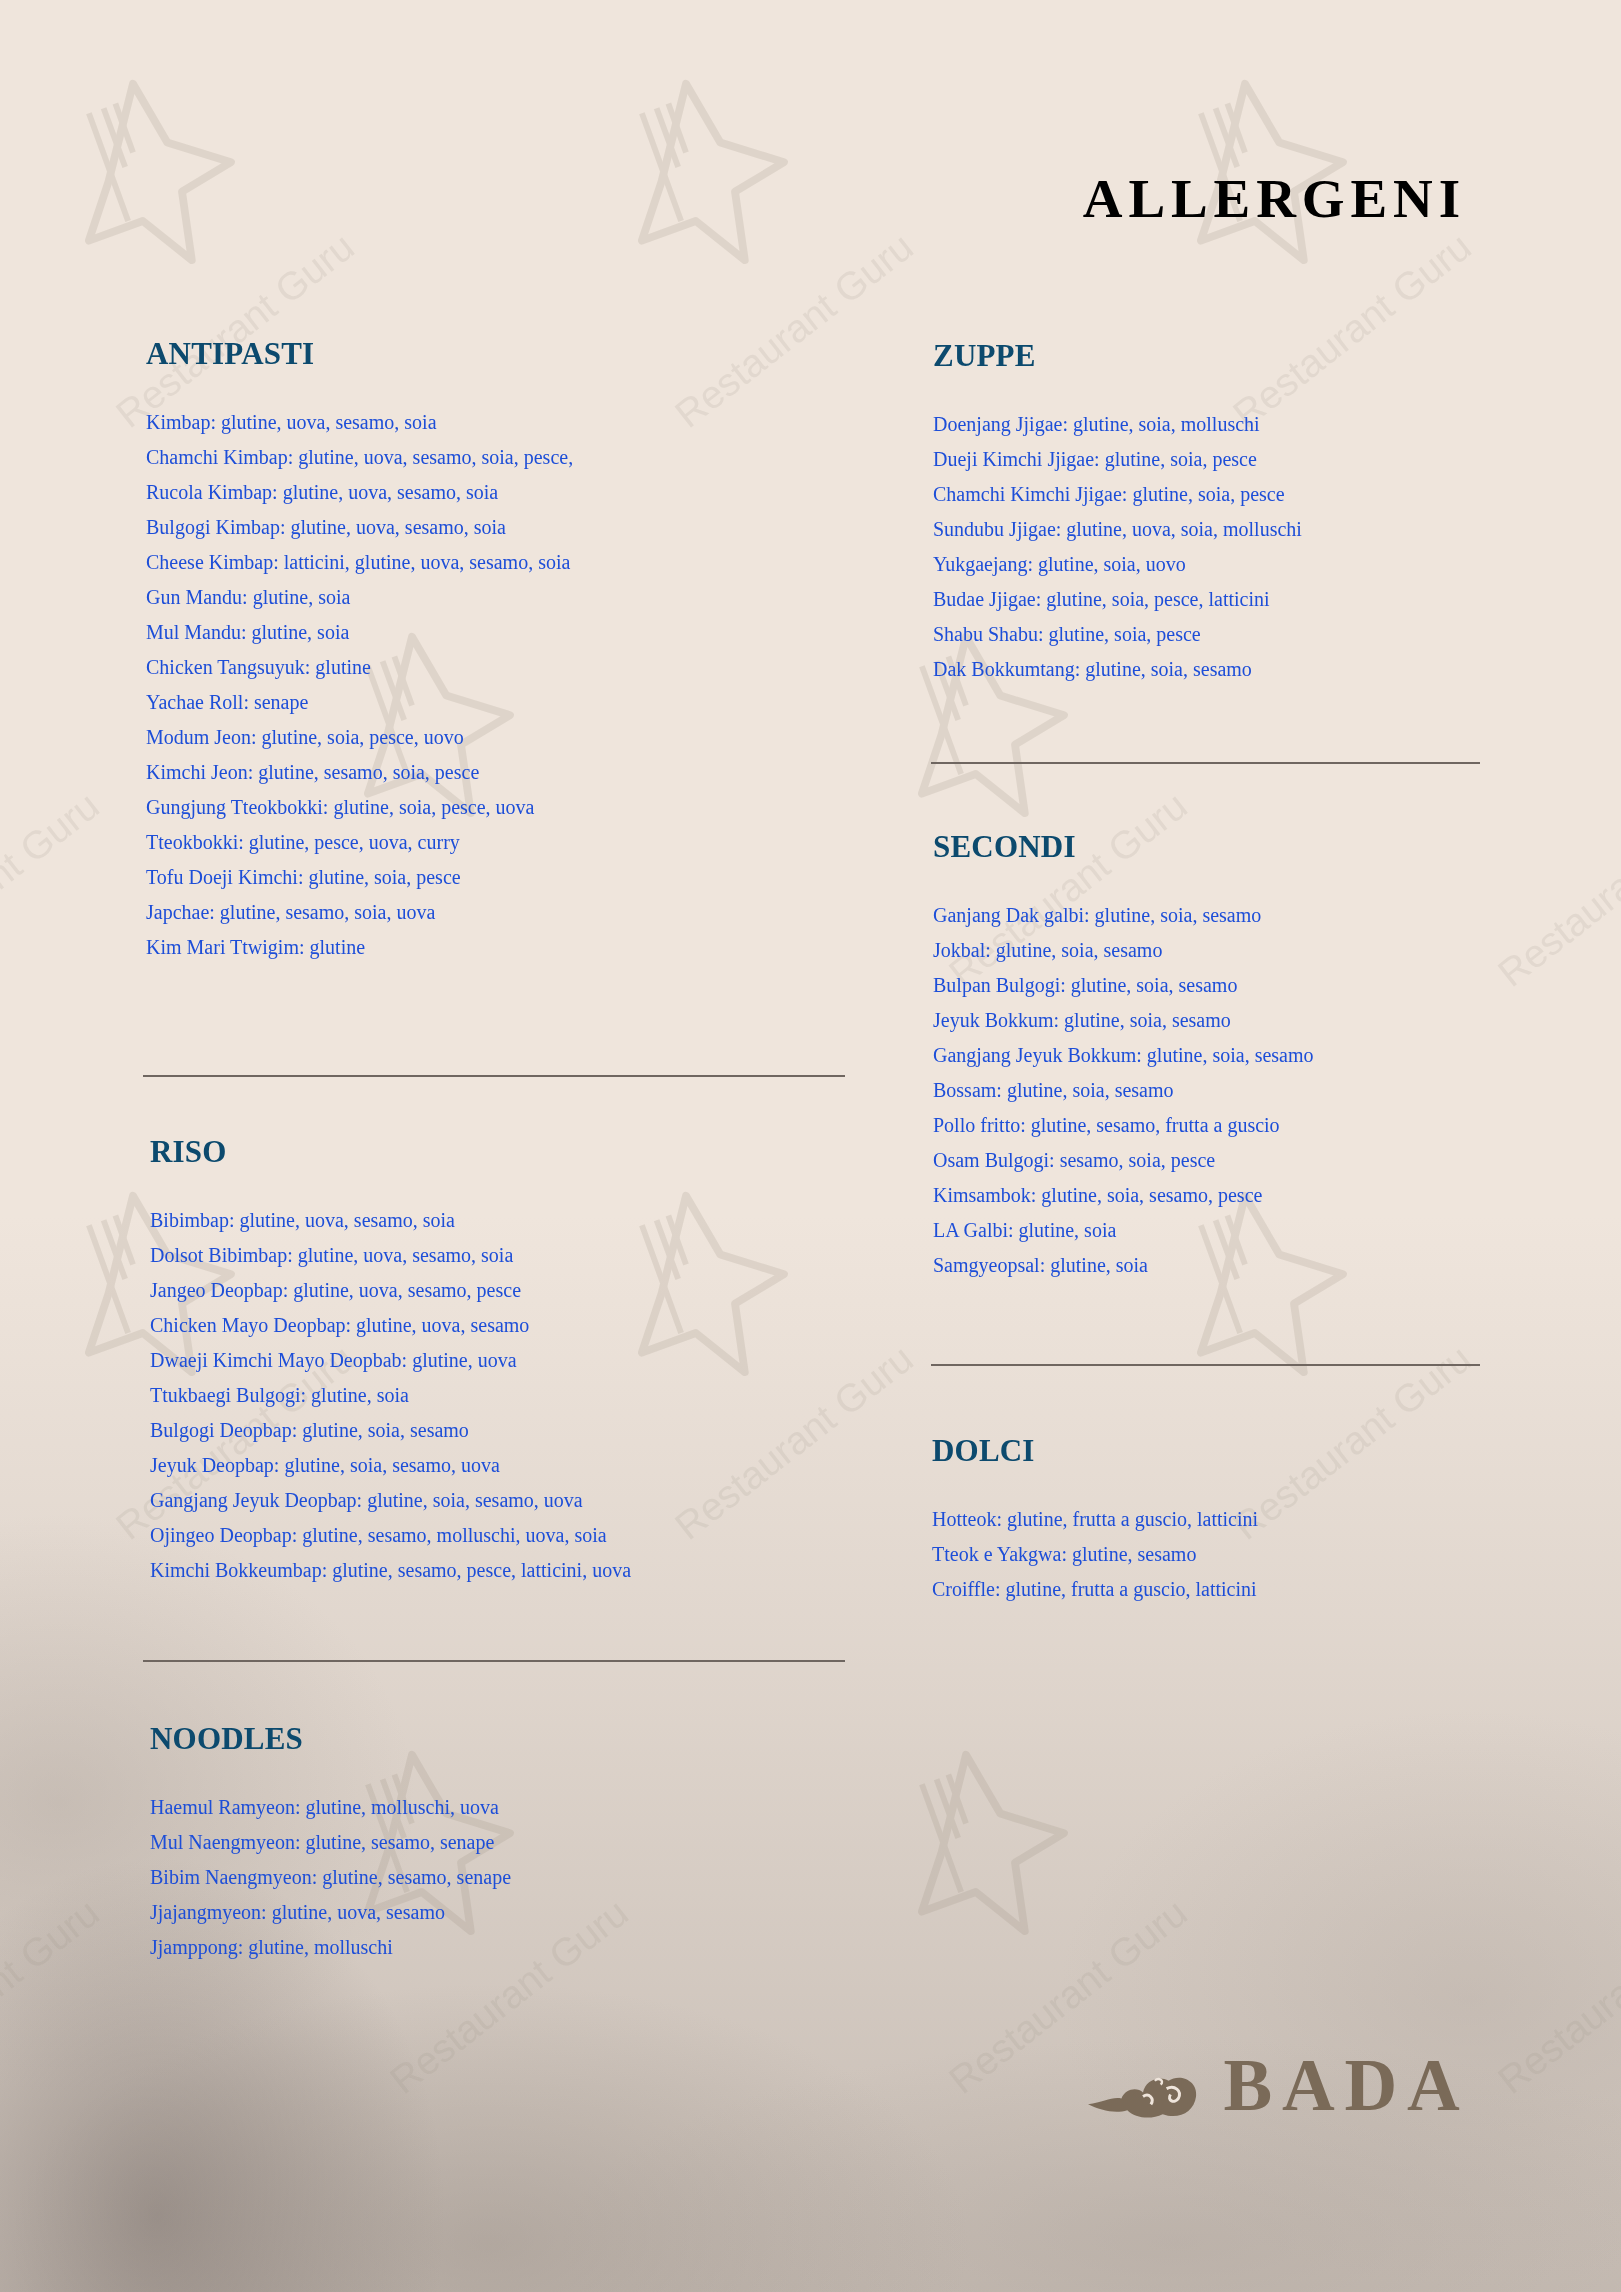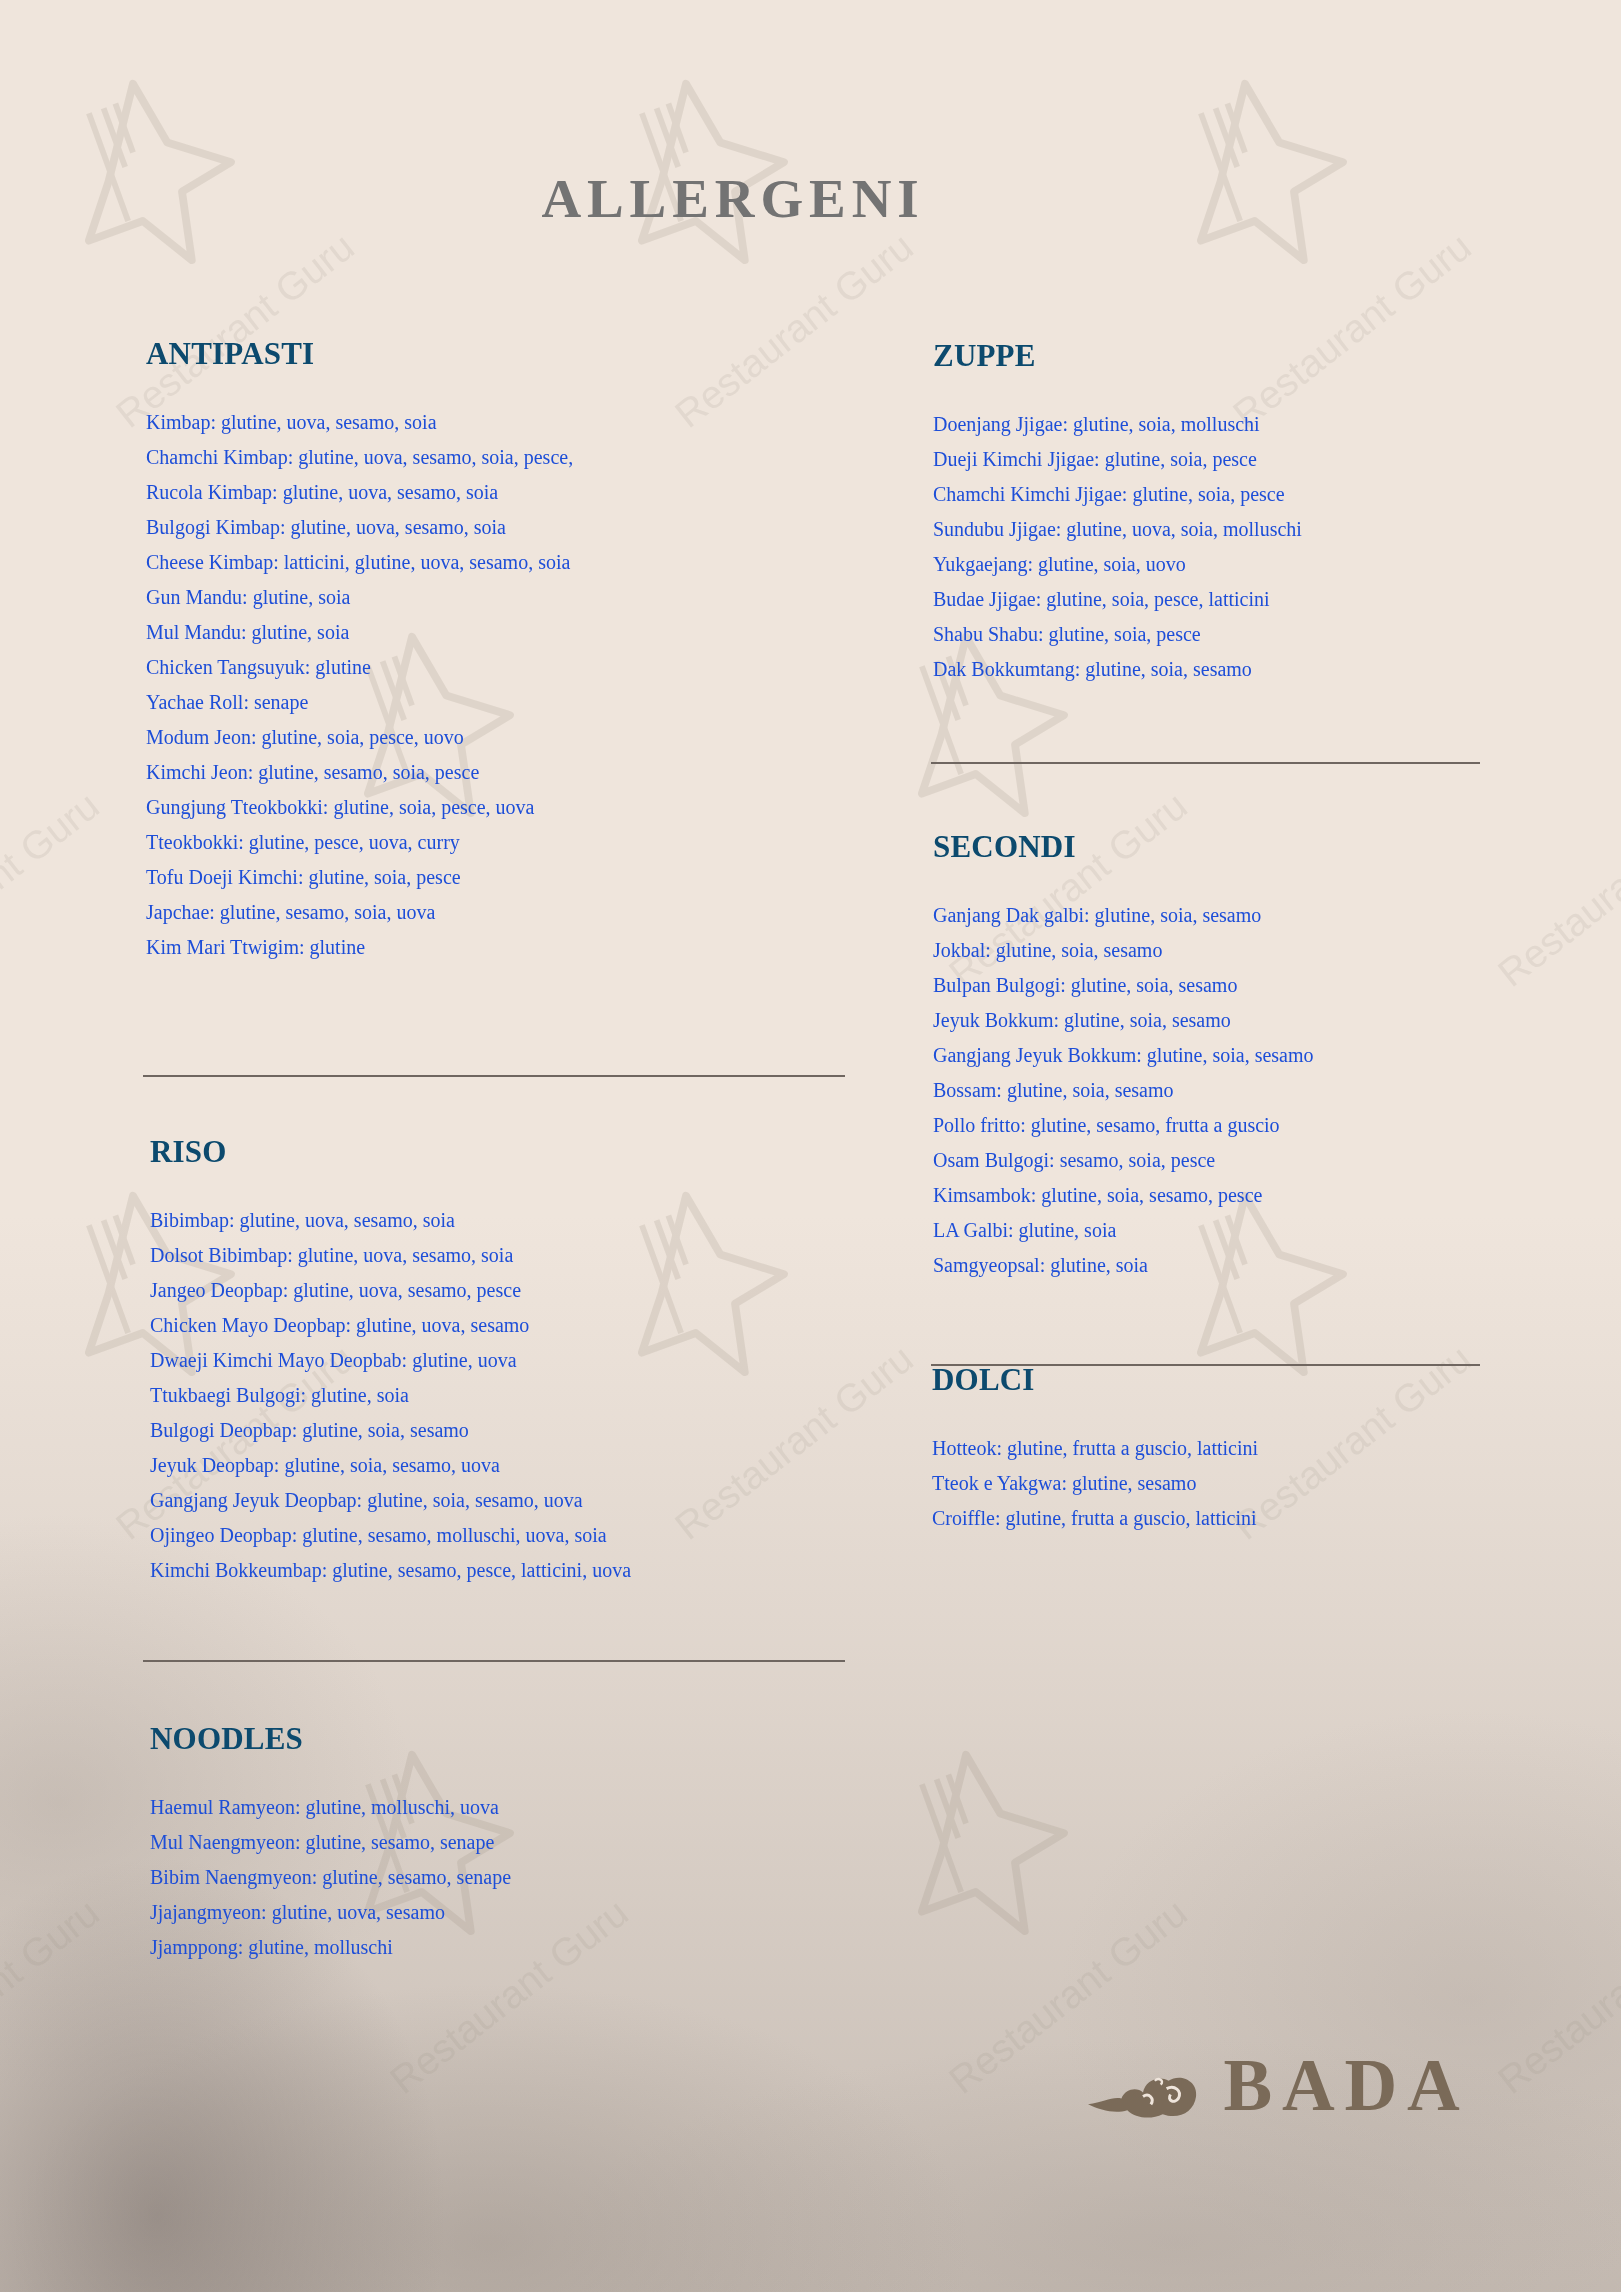--- a/index.html
+++ b/index.html
@@ -21,22 +21,22 @@
     pointer-events: none;
   }
   .watermark {
     position: absolute; color: rgba(150,140,130,0.14);
     font-family: "Liberation Sans", sans-serif; font-size: 39px;
     transform: rotate(-38deg); transform-origin: left top; white-space: nowrap;
     pointer-events: none;
   }
   .wm-star { position: absolute; pointer-events: none; opacity: 0.16; }
   .page-title {
-    position: absolute; top: 167px; left: 0; width: 1466px; text-align: center;
-    font-size: 55px; font-weight: bold; letter-spacing: 5.9px; color: #737373; margin: 0;
+    position: absolute; top: 167px; left: 0; width: 1466px; text-align: right;
+    font-size: 55px; font-weight: bold; letter-spacing: 5.9px; color: #000000; margin: 0;
   }
   .section { position: absolute; }
   .section h2 {
     margin: 0; font-size: 31px; font-weight: bold; color: #0c4a6e;
     letter-spacing: 0.2px;
   }
   .section ul { list-style: none; margin: 33px 0 0 0; padding: 0; }
   .section li {
     font-size: 20px; line-height: 35px; white-space: nowrap; color: #1d4ed8;
   }
@@ -193,21 +193,21 @@
       <li>Pollo fritto: glutine, sesamo, frutta a guscio</li>
       <li>Osam Bulgogi: sesamo, soia, pesce</li>
       <li>Kimsambok: glutine, soia, sesamo, pesce</li>
       <li>LA Galbi: glutine, soia</li>
       <li>Samgyeopsal: glutine, soia</li>
     </ul>
 </section>
 
 <div class="divider" style="left:931px;top:1364px;width:549px"></div>
 
-<section class="section" style="left:932px;top:1362px">
+<section class="section" style="left:932px;top:1433px">
   <h2>DOLCI</h2>
   <ul>
       <li>Hotteok: glutine, frutta a guscio, latticini</li>
       <li>Tteok e Yakgwa: glutine, sesamo</li>
       <li>Croiffle: glutine, frutta a guscio, latticini</li>
     </ul>
 </section>
 
 <div class="brand">
   <svg width="116" height="55" viewBox="0 0 118 56">

